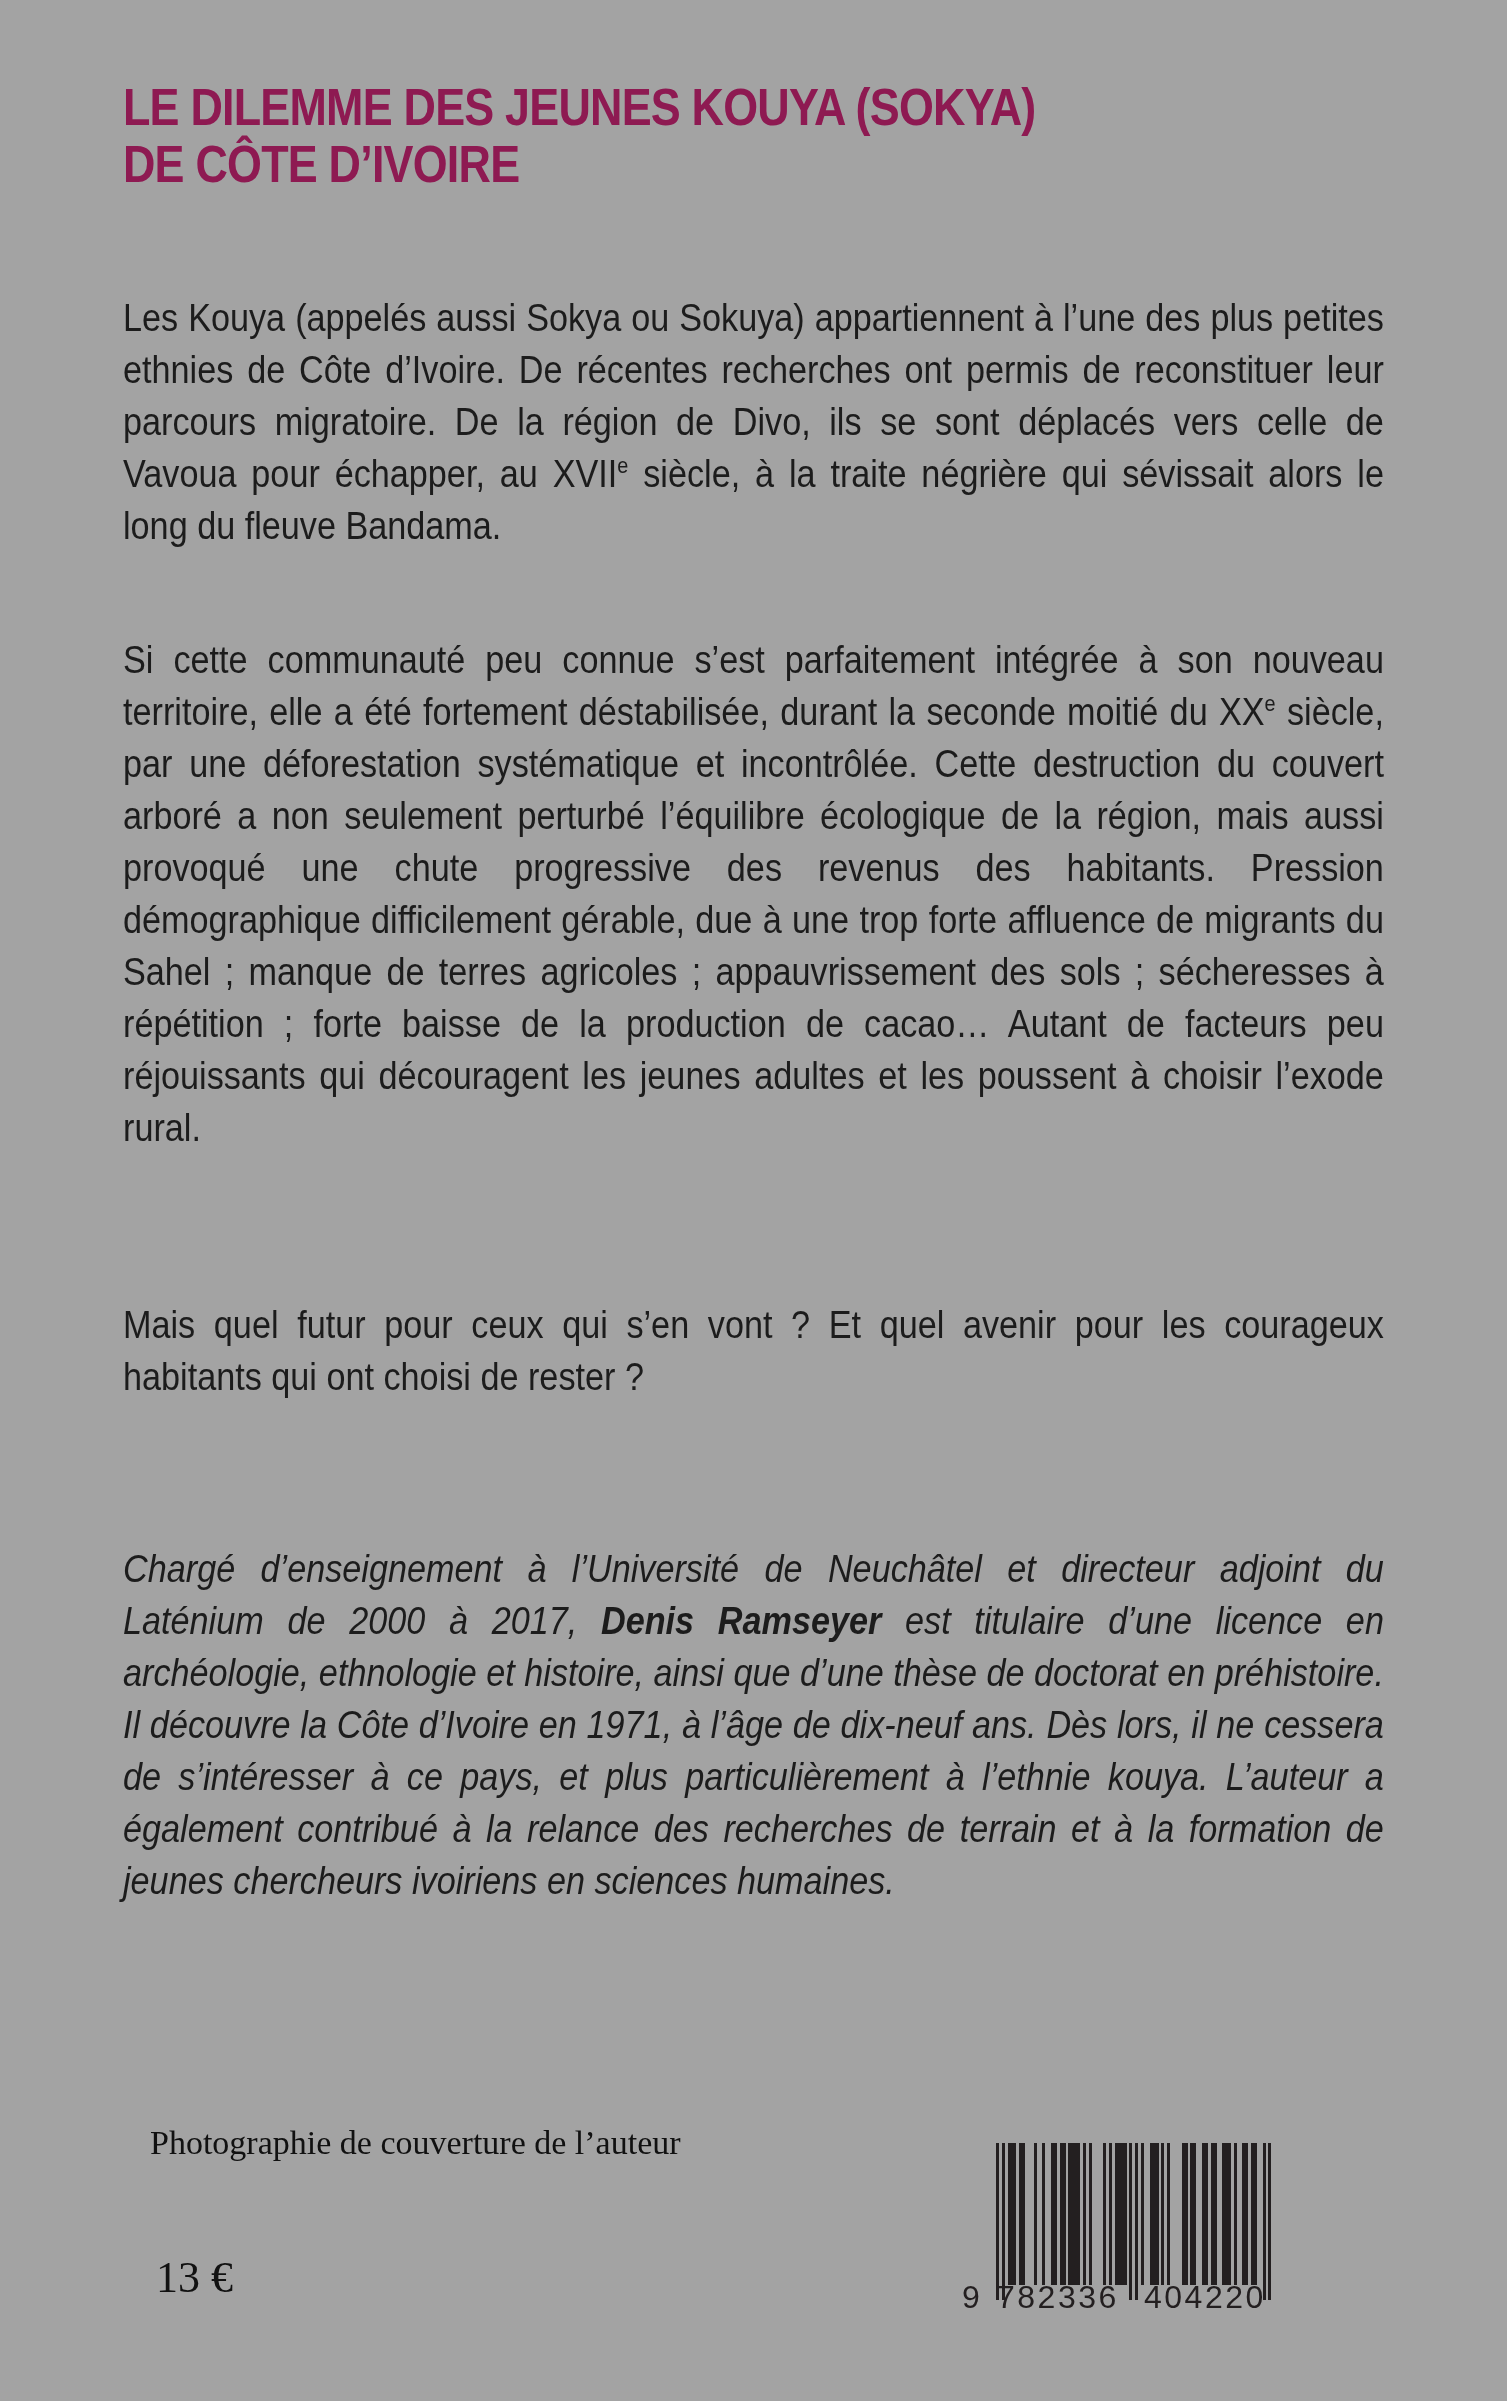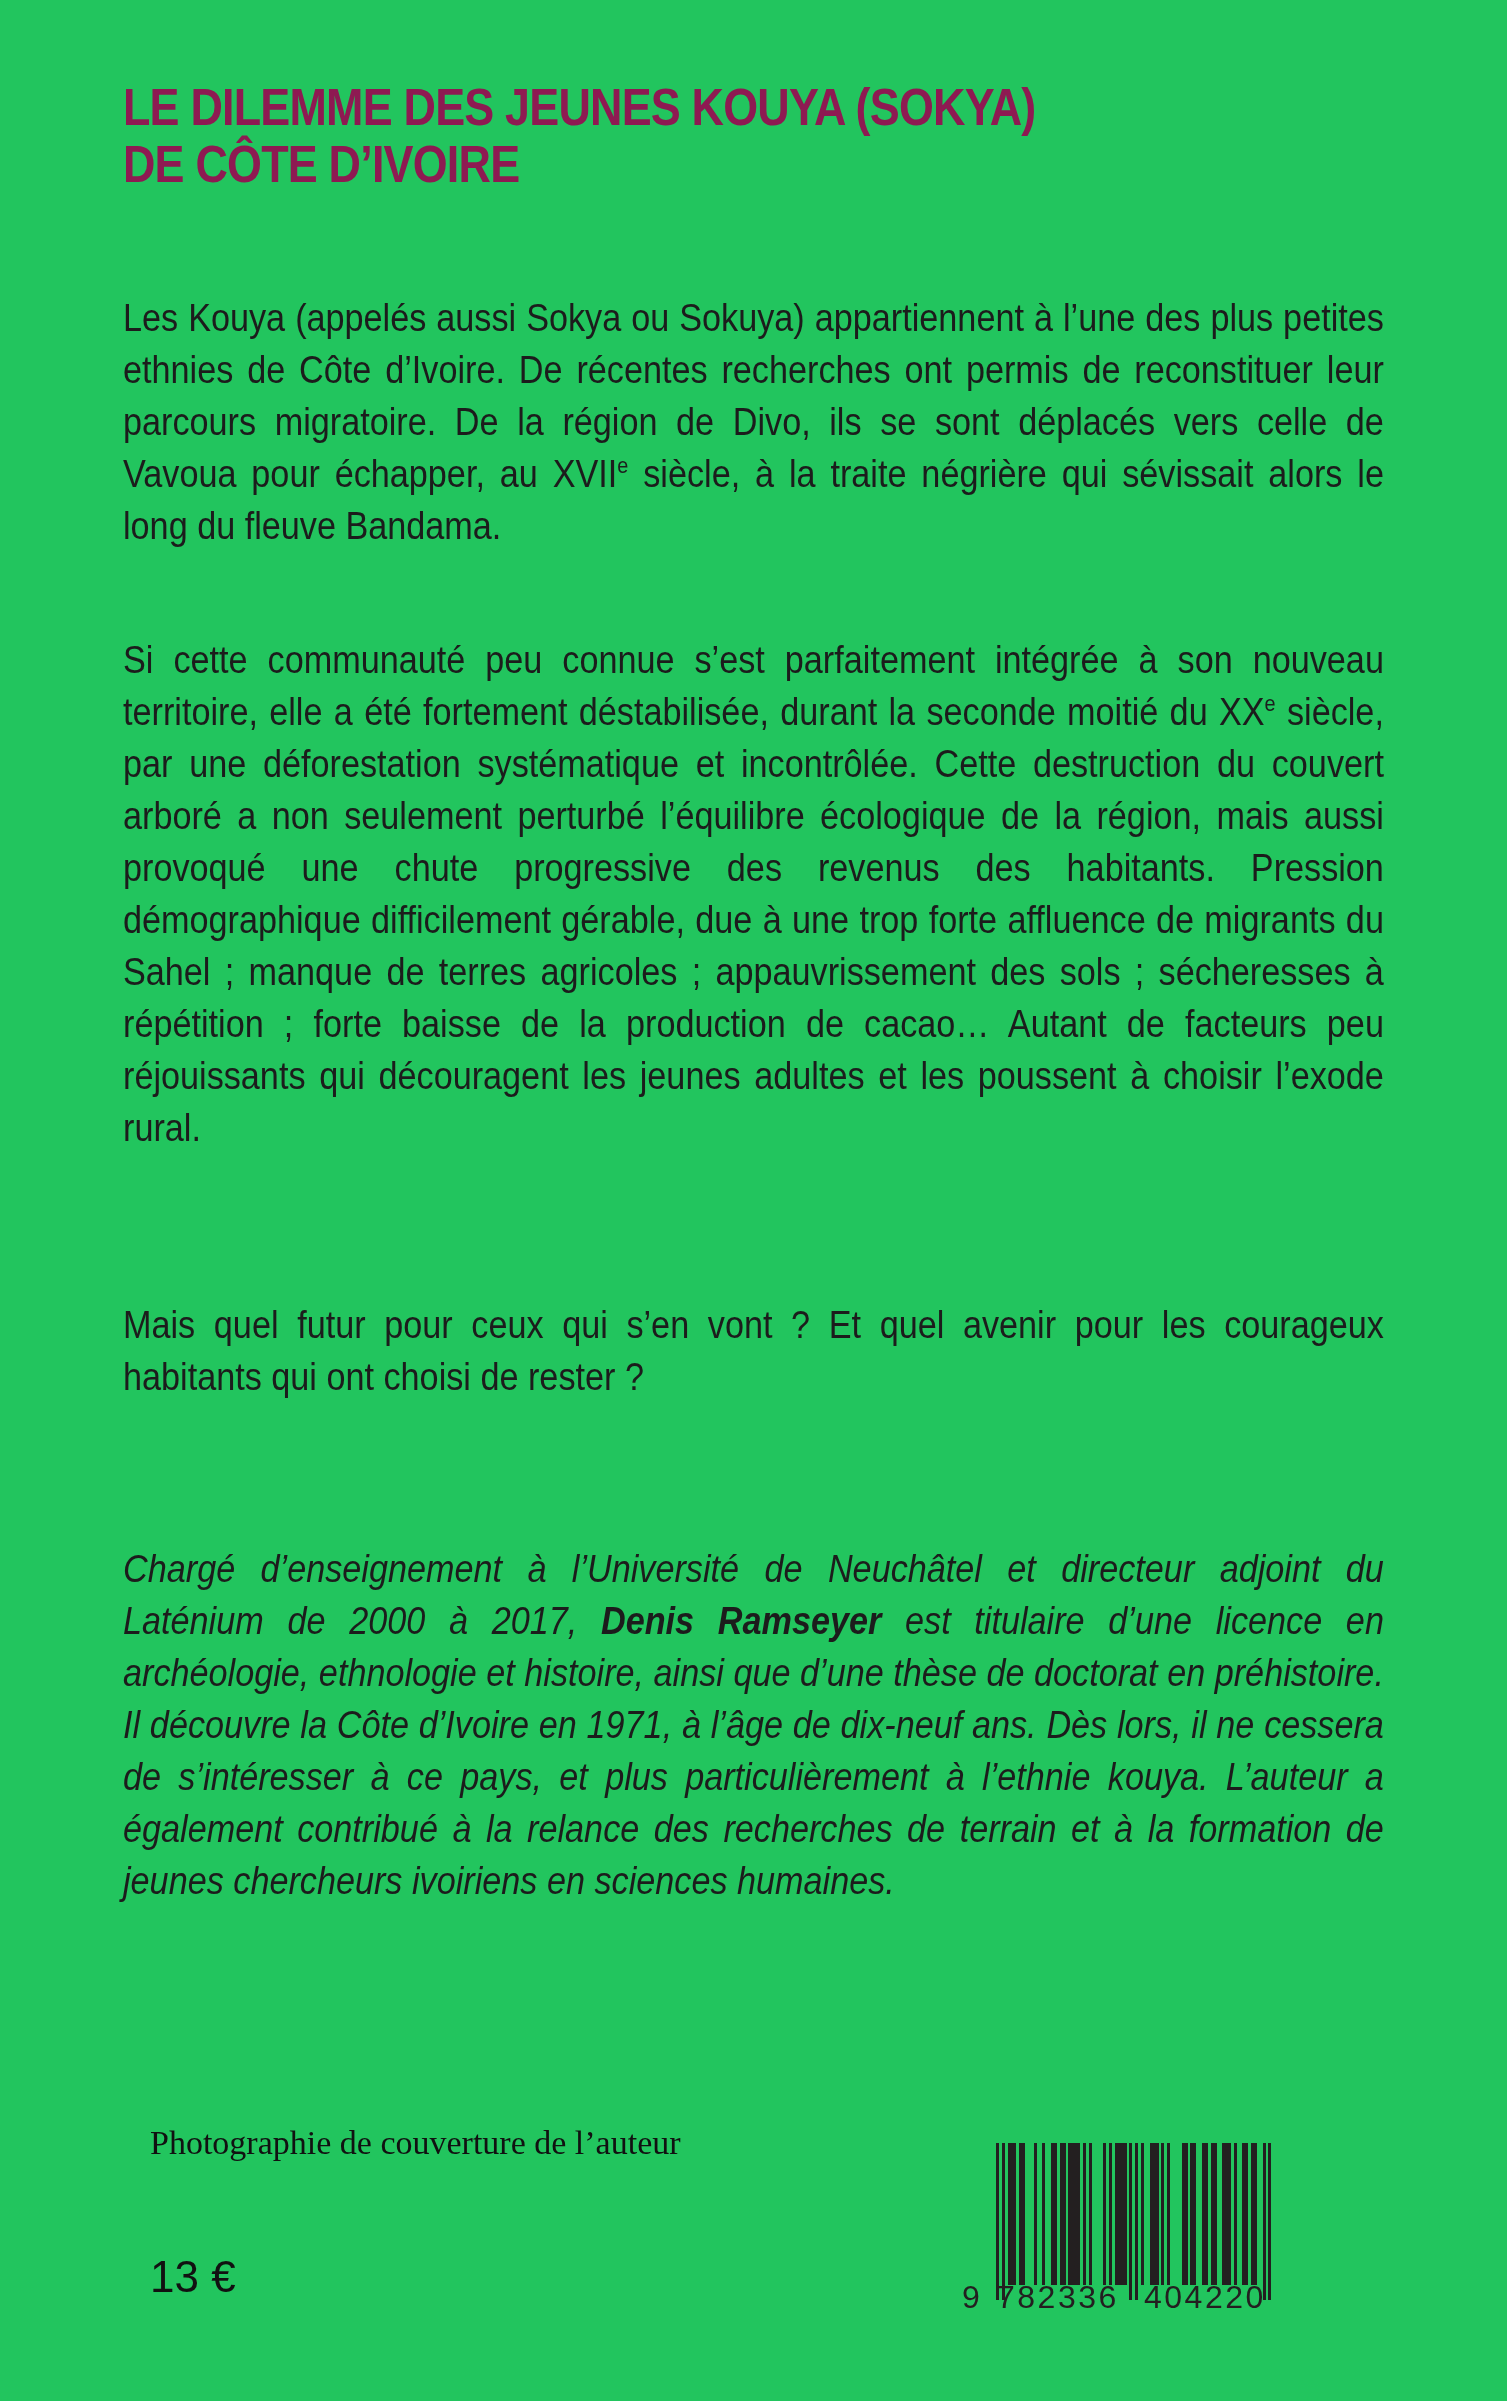--- a/index.html
+++ b/index.html
@@ -1,19 +1,19 @@
 <!DOCTYPE html>
 <html style="font-size:15px"><head>
 <meta charset="utf-8">
 <style>
   html,body{margin:0;padding:0;background:#e8e8e8;}
   .page{
     position:relative;
     width:1508px;height:2402px;
-    background:#22c55e;
+    background:#a3a3a3;
     overflow:hidden;
     font-family:"Liberation Sans",sans-serif;
     color:#1a1a1a;
   }
   
   .title{
     position:absolute;left:123px;top:79px;
     font-size:51px;font-weight:bold;line-height:57px;
     letter-spacing:-0.9px;
     transform:scaleX(.88);transform-origin:0 0;
@@ -58,22 +58,22 @@
   
   .credit{
     position:absolute;left:150px;top:2124px;
     font-family:"Liberation Serif",serif;font-size:34px;color:#111;
   }
   .isbn{
     position:absolute;left:150px;top:2196px;
     font-family:"Liberation Serif",serif;font-size:38px;color:#111;
   }
   .price{
-    position:absolute;left:150px;top:2252px;
-    font-family:Liberation Sans, sans-serif;font-size:44px;color:#111;
+    position:absolute;left:156px;top:2252px;
+    font-family:Liberation Serif, serif;font-size:44px;color:#111;
   }
   
   .barcode{
     position:absolute;left:996px;top:2143px;width:275px;height:185px;
   }
   .bars{position:absolute;left:0;top:0;width:275px;height:157px;}
   .bar{position:absolute;top:0;height:142px;background:#231f20;}
   .bar.guard{height:157px;}
   .bc-digits span{
     position:absolute;top:136px;

